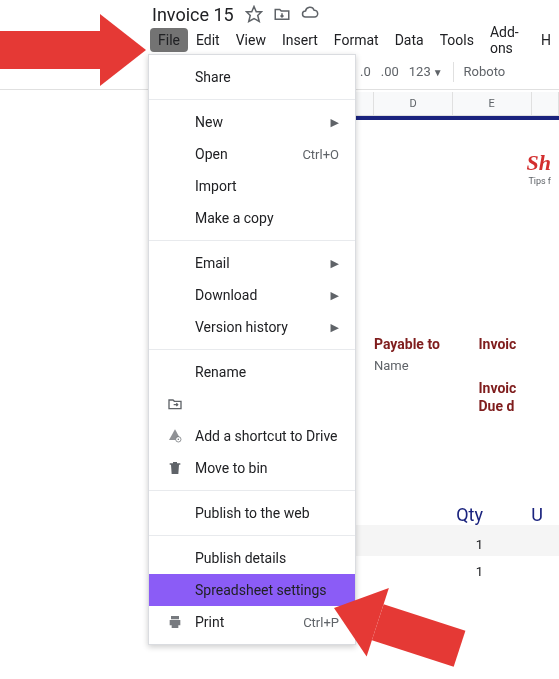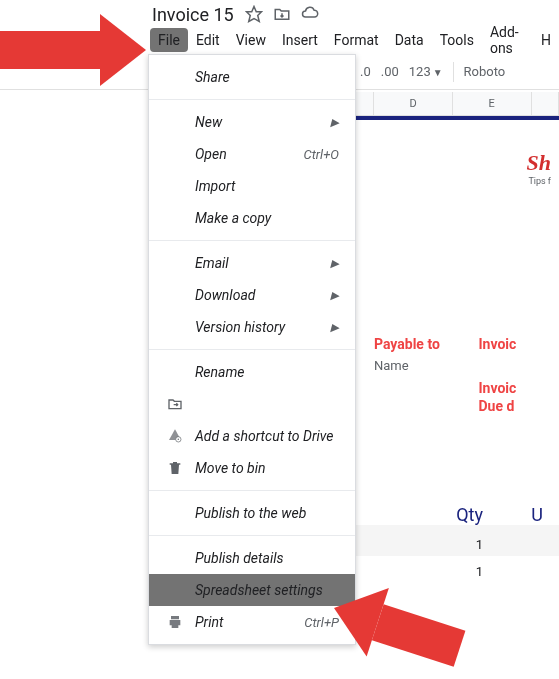--- a/index.html
+++ b/index.html
@@ -72,23 +72,22 @@
   }
   .fm-item {
     display:flex;
     align-items:center;
     height:32px;
     padding:0 16px 0 16px;
     font-size:14px;
     color:#202124;
     cursor:pointer;
     position:relative;
-    font-style:italic;
-  }
-  .fm-item:hover, .fm-item.highlight { background:#737373; }
+  }
+  .fm-item:hover, .fm-item.highlight { background:#8b5cf6; }
   .fm-icon {
     width:20px;height:20px;
     margin-right:10px;
     display:flex;align-items:center;justify-content:center;
     color:#5f6368;
     flex-shrink:0;
   }
   .fm-icon.spacer{visibility:hidden;}
   .fm-label{flex:1;}
   .fm-shortcut{color:#5f6368;font-size:13px;}
@@ -120,21 +119,21 @@
   .thick-top{
     height:4px;background:#1a237e;margin:-10px -16px 0 -18px;margin-bottom:30px;
   }
   .brand{
     color:#d32f2f;font-style:italic;font-weight:700;font-family:cursive;
     font-size:22px;text-align:right;margin-right:-8px;
   }
   .brand-sub{font-size:9px;color:#5f6368;text-align:right;margin-right:-8px;}
   .section-row{display:flex;gap:40px;margin-top:150px;}
   .section-col{flex:1;min-width:0;}
-  .sec-label{font-weight:700;font-size:14px;color:#ef4444;white-space:nowrap;}
+  .sec-label{font-weight:700;font-size:14px;color:#7f1d1d;white-space:nowrap;}
   .sec-val{color:#5f6368;font-size:13px;margin-top:6px;}
   .table-head{
     display:flex;gap:40px;margin-top:90px;
     color:#1a237e;font-weight:400;font-size:18px;justify-content:space-between;
   }
   .th{width:60px;text-align:right;}
   .data-row{display:flex;gap:40px;margin-top:8px;font-size:13px;color:#202124;}
   .td{width:60px;text-align:right;}
   .shade{background:#f5f5f5;margin:0 -16px 0 -18px;padding:4px 16px 4px 18px;}
   

